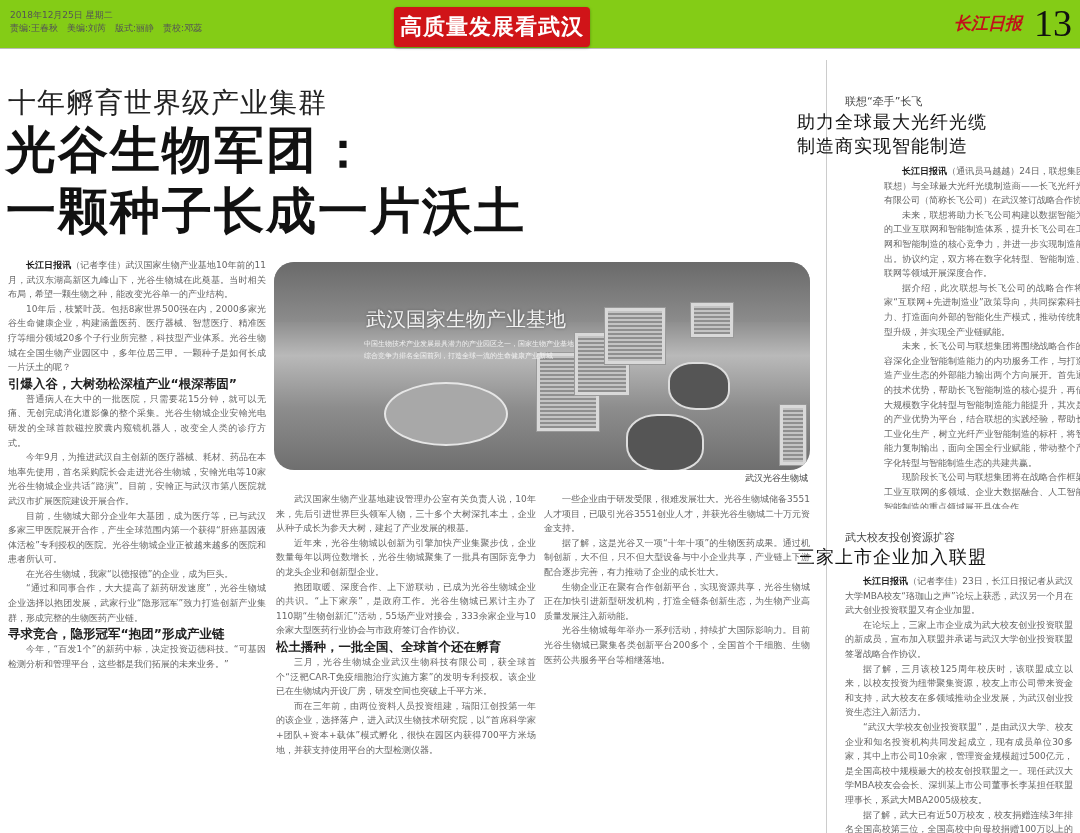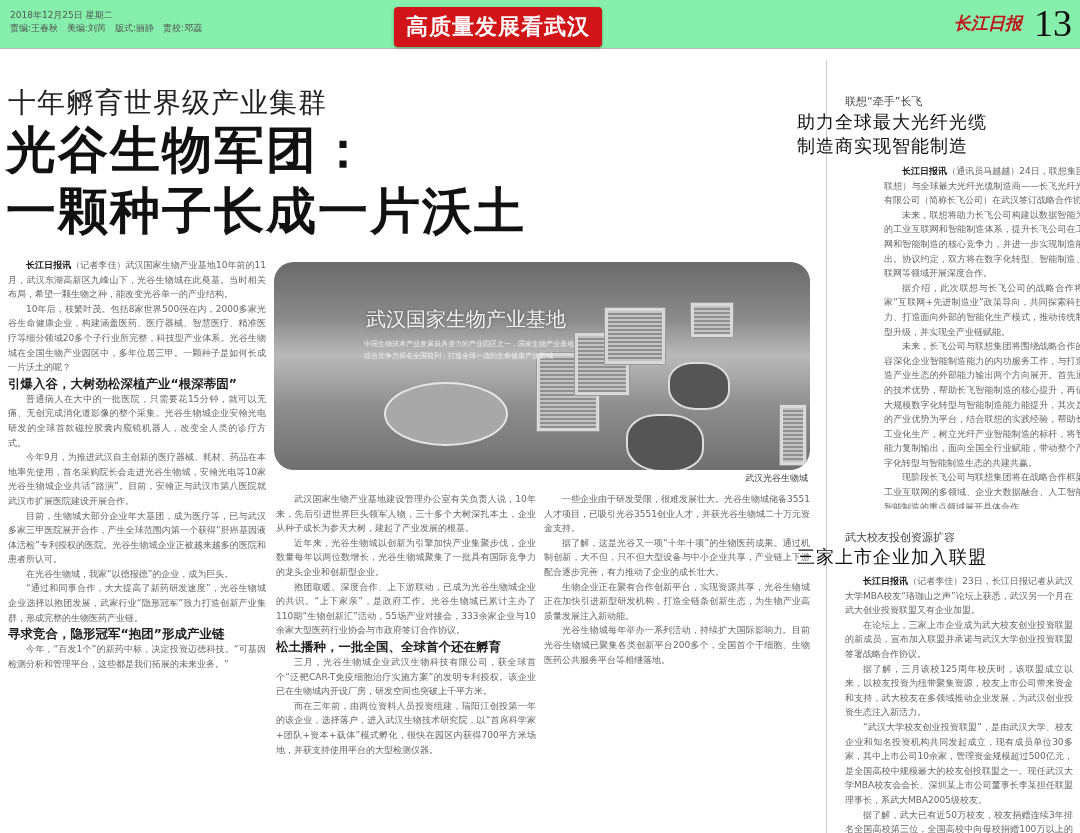--- a/index.html
+++ b/index.html
@@ -1,19 +1,19 @@
 <!DOCTYPE html>
 <html><head>
 <meta charset="utf-8">
 <style>
   html,body{margin:0;padding:0;background:#fff;}
   body{width:1080px;height:833px;overflow:hidden;position:relative;font-family:"DejaVu Sans","Liberation Sans",sans-serif;color:#222;}
-  .topbar{position:absolute;left:0;top:0;width:1080px;height:48px;background:#86efac;border-bottom:1px solid #bbb;}
+  .topbar{position:absolute;left:0;top:0;width:1080px;height:48px;background:#84cc16;border-bottom:1px solid #bbb;}
   .topbar .meta{position:absolute;left:10px;top:9px;font-size:9px;line-height:13px;color:#555;}
-  .topbar .banner{position:absolute;left:394px;top:7px;width:196px;height:40px;background:#d01418;border-radius:4px;color:#fff;font-size:22px;font-weight:bold;line-height:40px;letter-spacing:1px;box-shadow:0 1px 3px rgba(0,0,0,.35);padding-left:12px;}
+  .topbar .banner{position:absolute;left:394px;top:7px;width:196px;height:40px;background:#d01418;border-radius:4px;color:#fff;font-size:22px;font-weight:bold;line-height:40px;text-align:center;letter-spacing:1px;box-shadow:0 1px 3px rgba(0,0,0,.35);}
   .topbar .paper{position:absolute;right:58px;top:12px;font-family:"DejaVu Serif",serif;font-style:italic;color:#c1121a;font-size:17px;font-weight:bold;}
   .topbar .pageno{position:absolute;right:8px;top:2px;font-family:"Liberation Serif",serif;font-size:38px;line-height:42px;color:#111;}
   .kicker{position:absolute;left:8px;top:86px;font-size:28px;line-height:34px;color:#222;font-weight:300;letter-spacing:1px;}
   .headline{position:absolute;left:6px;font-size:50px;line-height:56px;font-weight:bold;color:#111;letter-spacing:2px;}
   .h1{top:122px;}
   .h2{top:183px;}
   .col{position:absolute;font-size:9px;line-height:14.6px;color:#666;text-align:justify;overflow:hidden;}
   .col p{margin:0;text-indent:2em;}
   .col .lead{color:#222;font-weight:bold;}
   .subhead{font-size:12.5px;font-weight:bold;color:#222;margin:4px 0 3px;line-height:17px;text-indent:0 !important;}

